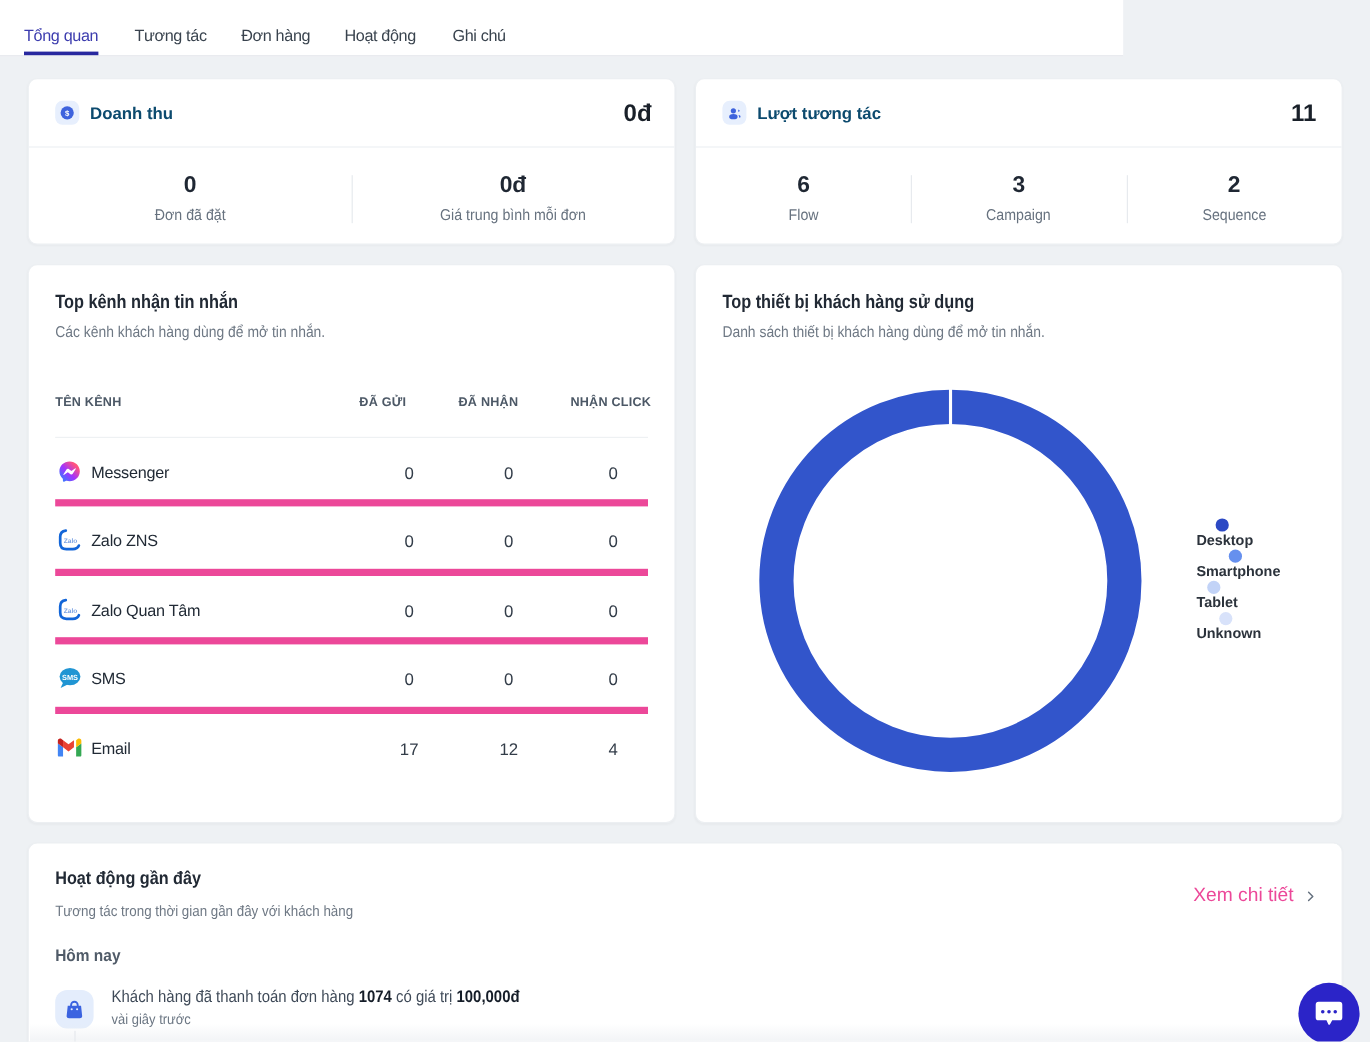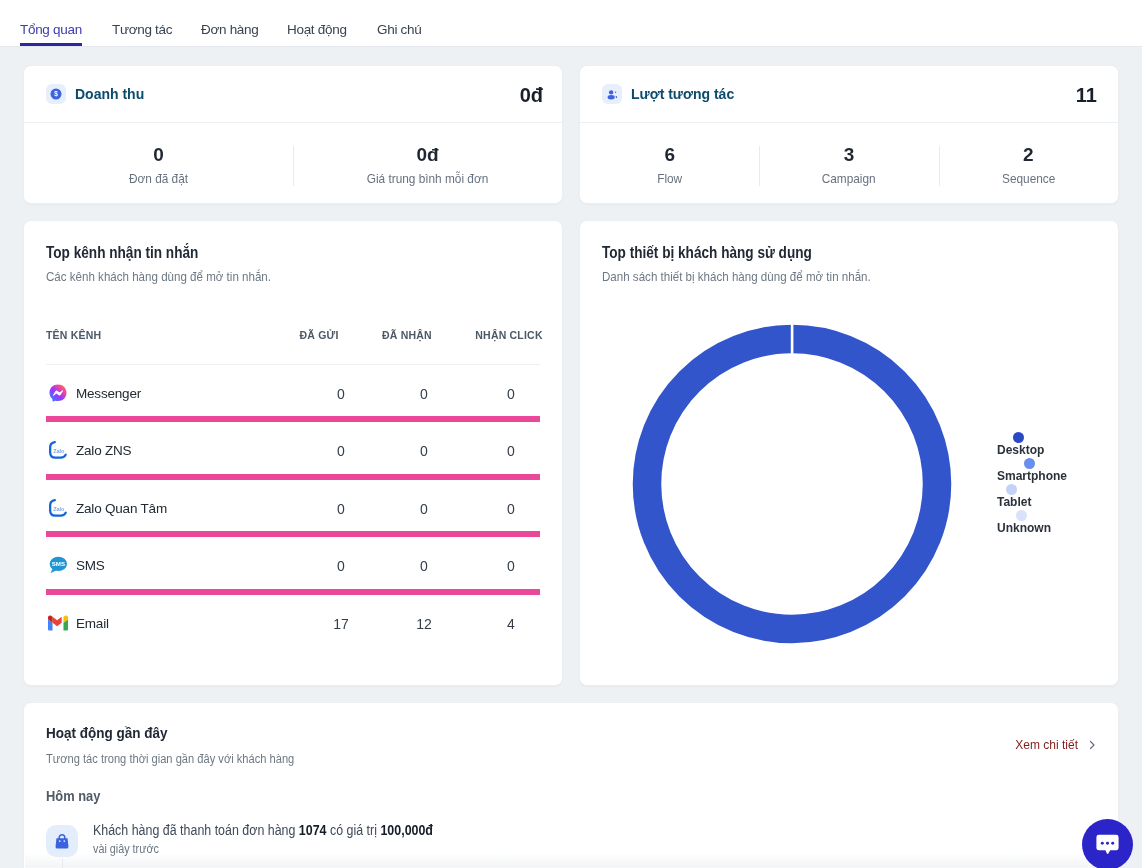--- a/index.html
+++ b/index.html
@@ -1,18 +1,18 @@
 <!DOCTYPE html>
 <html><head>
 <meta charset="utf-8">
 <style>
 * { margin:0; padding:0; box-sizing:border-box; }
 html,body { width:1142px; height:868px; overflow:hidden; }
 body { position:relative; background:#eef1f4; font-family:"Liberation Sans", sans-serif; }
-.nav { position:absolute; left:0; top:0; width:1142px; height:47px; background:#fff; border-bottom:1px solid #e4e7eb; }
+.nav { position:absolute; left:0; top:0; width:936px; height:47px; background:#fff; border-bottom:1px solid #e4e7eb; }
 .tab { position:absolute; top:0; height:46px; padding-top:20px; font-size:13.5px; letter-spacing:-.3px; line-height:19px; color:#39434e; }
 .tab.active { color:#3c3cae; }
 .tab.active:after { content:""; position:absolute; left:0; right:0; bottom:0; height:3px; background:#28289f; }
 .card { position:absolute; background:#fff; border-radius:8px; border:1px solid #eceff2; box-shadow:0 1px 2px rgba(16,24,40,.03); }
 .c1 { left:23px; top:65px; width:540px; height:139px; }
 .c2 { left:579px; top:65px; width:540px; height:139px; }
 .c3 { left:23px; top:220px; width:540px; height:466px; }
 .c4 { left:579px; top:220px; width:540px; height:466px; }
 .c5 { left:23px; top:702px; width:1096px; height:200px; }
 
@@ -35,21 +35,21 @@
 .row { position:relative; height:57.4px; border-bottom:6px solid #ec4899; }
 .row:last-child { border-bottom:none; }
 .row .chip { position:absolute; left:2px; top:18px; width:20px; height:20px; }
 .row .nm { position:absolute; left:30px; top:20px; font-size:13.5px; letter-spacing:-.2px; color:#212a35; line-height:18px; }
 .row .v { position:absolute; top:20px; font-size:14px; color:#333d49; line-height:18px; transform:translateX(-50%); }
 
 .leg { position:absolute; display:flex; align-items:center;flex-direction:column; }
 .leg .dot { width:11px; height:11px; border-radius:50%; margin-right:5px; flex:none; }
 .leg .lt { font-size:12px; font-weight:700; color:#2b323b; }
 
-.link { position:absolute; right:20px; top:35px; font-size:12px; color:#7f1d1d; display:flex; align-items:center; gap:8px;justify-content:flex-end; }
+.link { position:absolute; right:20px; top:35px; font-size:16px; color:#ec4899; display:flex; align-items:center; gap:8px;justify-content:flex-end; }
 .hn { position:absolute; left:22px; top:85px; font-size:14px; font-weight:700; color:#505b68; transform:scaleX(.92); transform-origin:0 50%; }
 .act-ic { position:absolute; left:22px; top:122px; width:32px; height:32px; border-radius:10px; background:#e4edfc; display:flex; align-items:center; justify-content:center; }
 .tl { position:absolute; left:38px; top:156px; bottom:0; width:1px; background:#e3e7ec; }
 .at1 { position:absolute; left:69px; top:118px; font-size:14px; color:#3f4a58; line-height:18px; transform:scaleX(.888); transform-origin:0 50%; white-space:nowrap; }
 .at1 b { color:#151d28; }
 .at2 { position:absolute; left:69px; top:138px; font-size:12px; color:#6b7683; line-height:17px; transform:scaleX(.9); transform-origin:0 50%; }
 .fade { position:absolute; left:1px; right:1px; top:150px; height:16px; background:linear-gradient(180deg, rgba(238,241,244,0) 0%, rgba(233,236,240,.55) 85%, rgba(238,241,244,.2) 100%); }
 
 .fab { position:absolute; left:1082px; top:819px; width:51px; height:51px; border-radius:50%; background:#2b24c8; display:flex; align-items:center; justify-content:center; }
 </style>

